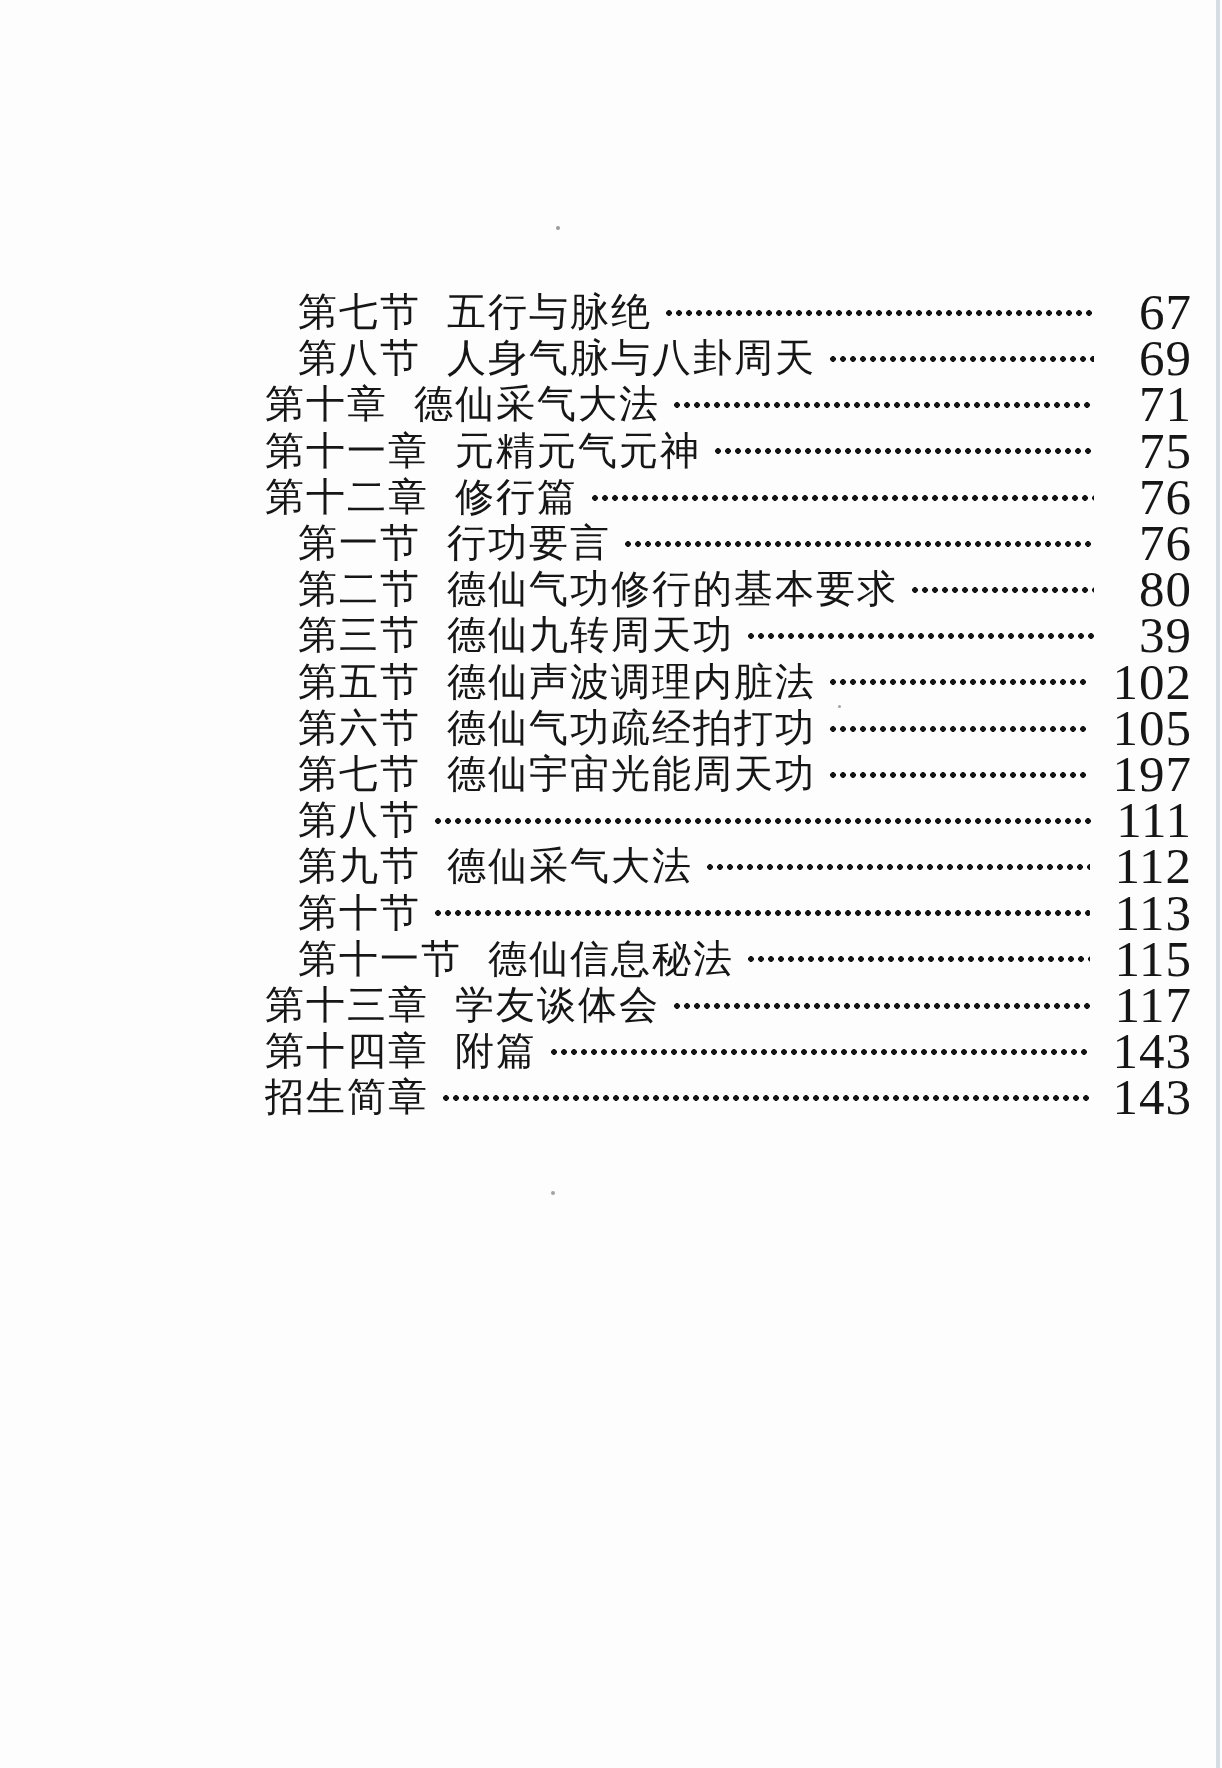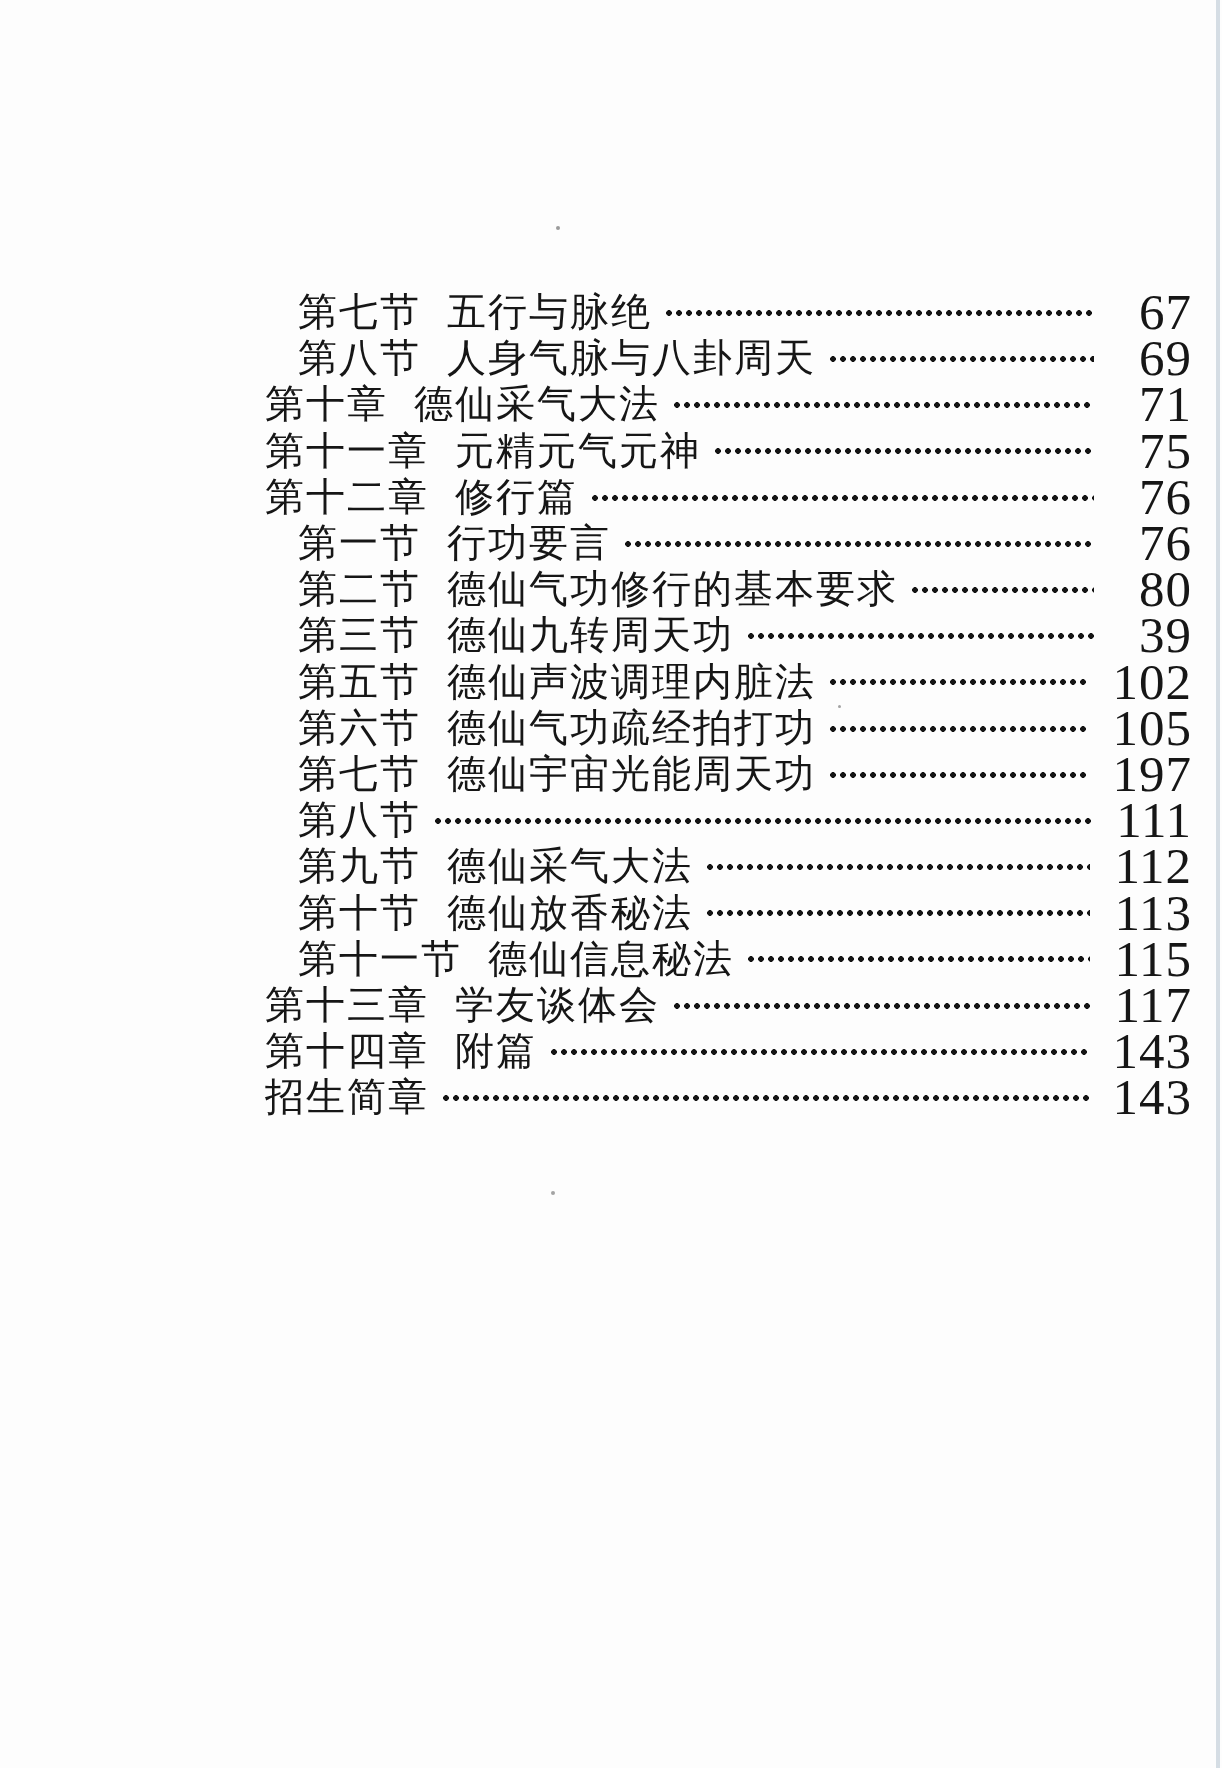--- a/index.html
+++ b/index.html
@@ -155,21 +155,20 @@
 
   <div class="row section">
     <span class="label">第九节</span>
     <span class="title">德仙采气大法</span>
     <span class="dots"></span>
     <span class="pageno">112</span>
   </div>
 
   <div class="row section">
     <span class="label">第十节</span>
-    <span class="title">德仙放香秘法</span>
     <span class="dots"></span>
     <span class="pageno">113</span>
   </div>
 
   <div class="row section">
     <span class="label">第十一节</span>
     <span class="title">德仙信息秘法</span>
     <span class="dots"></span>
     <span class="pageno">115</span>
   </div>

